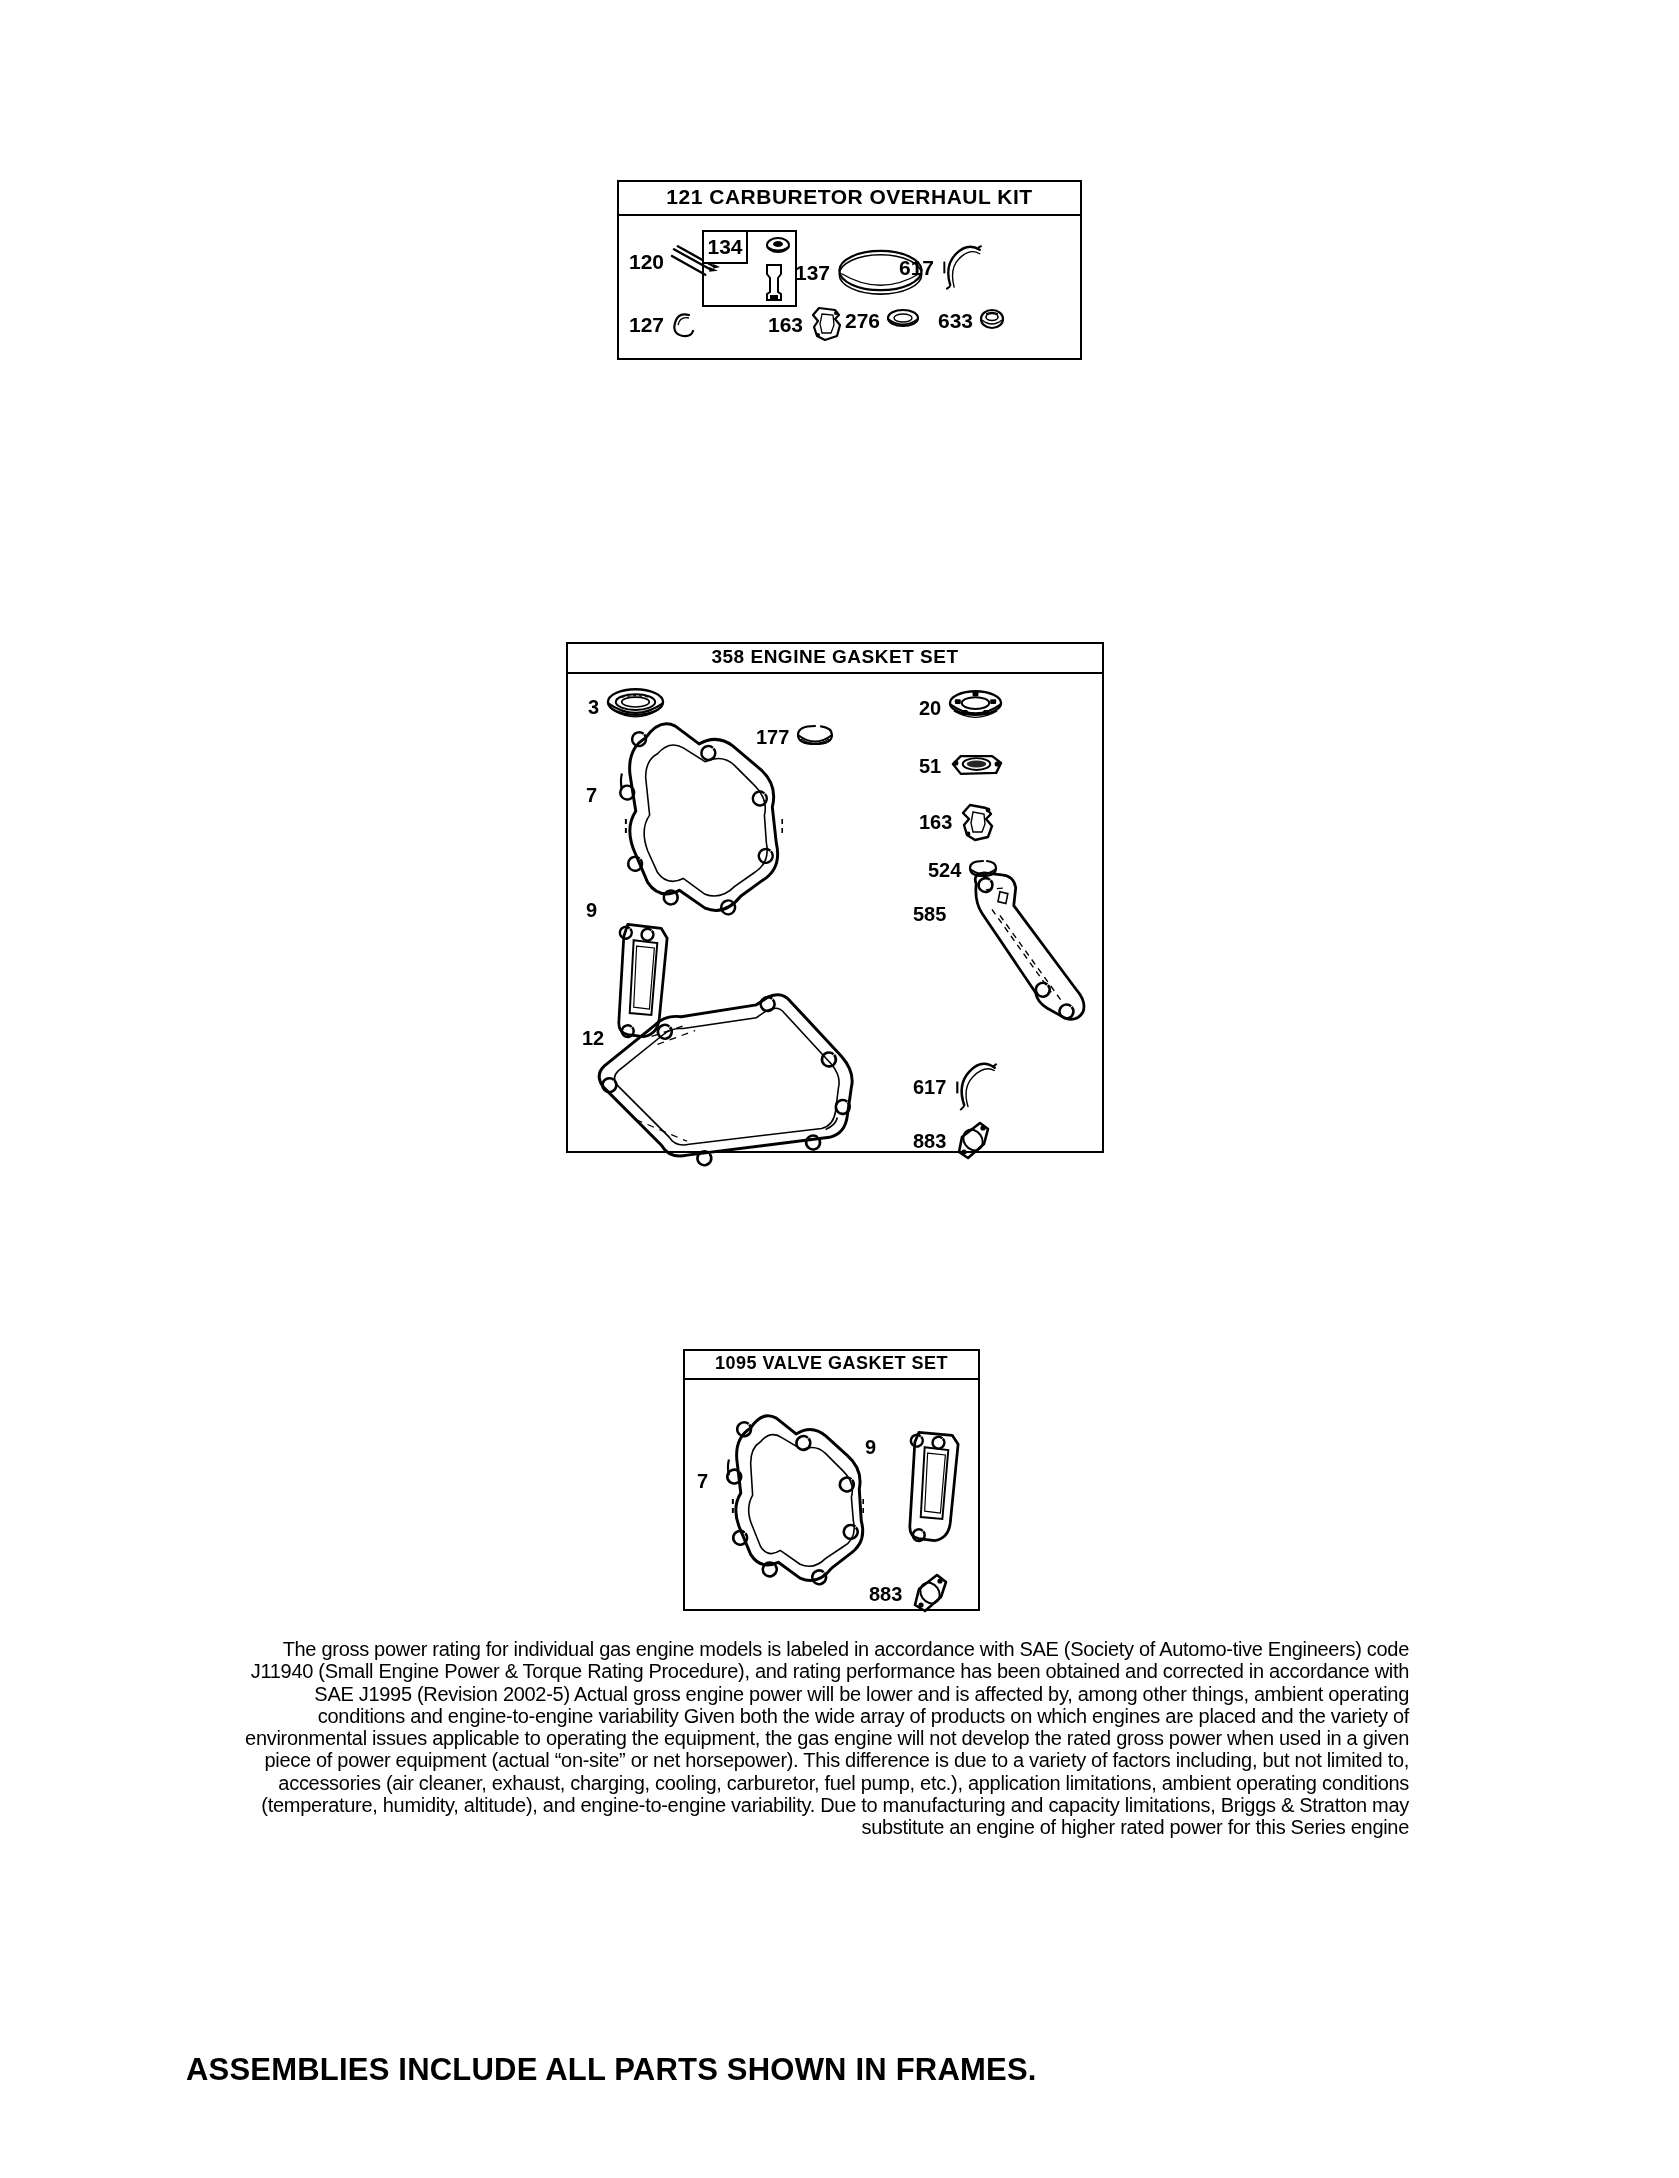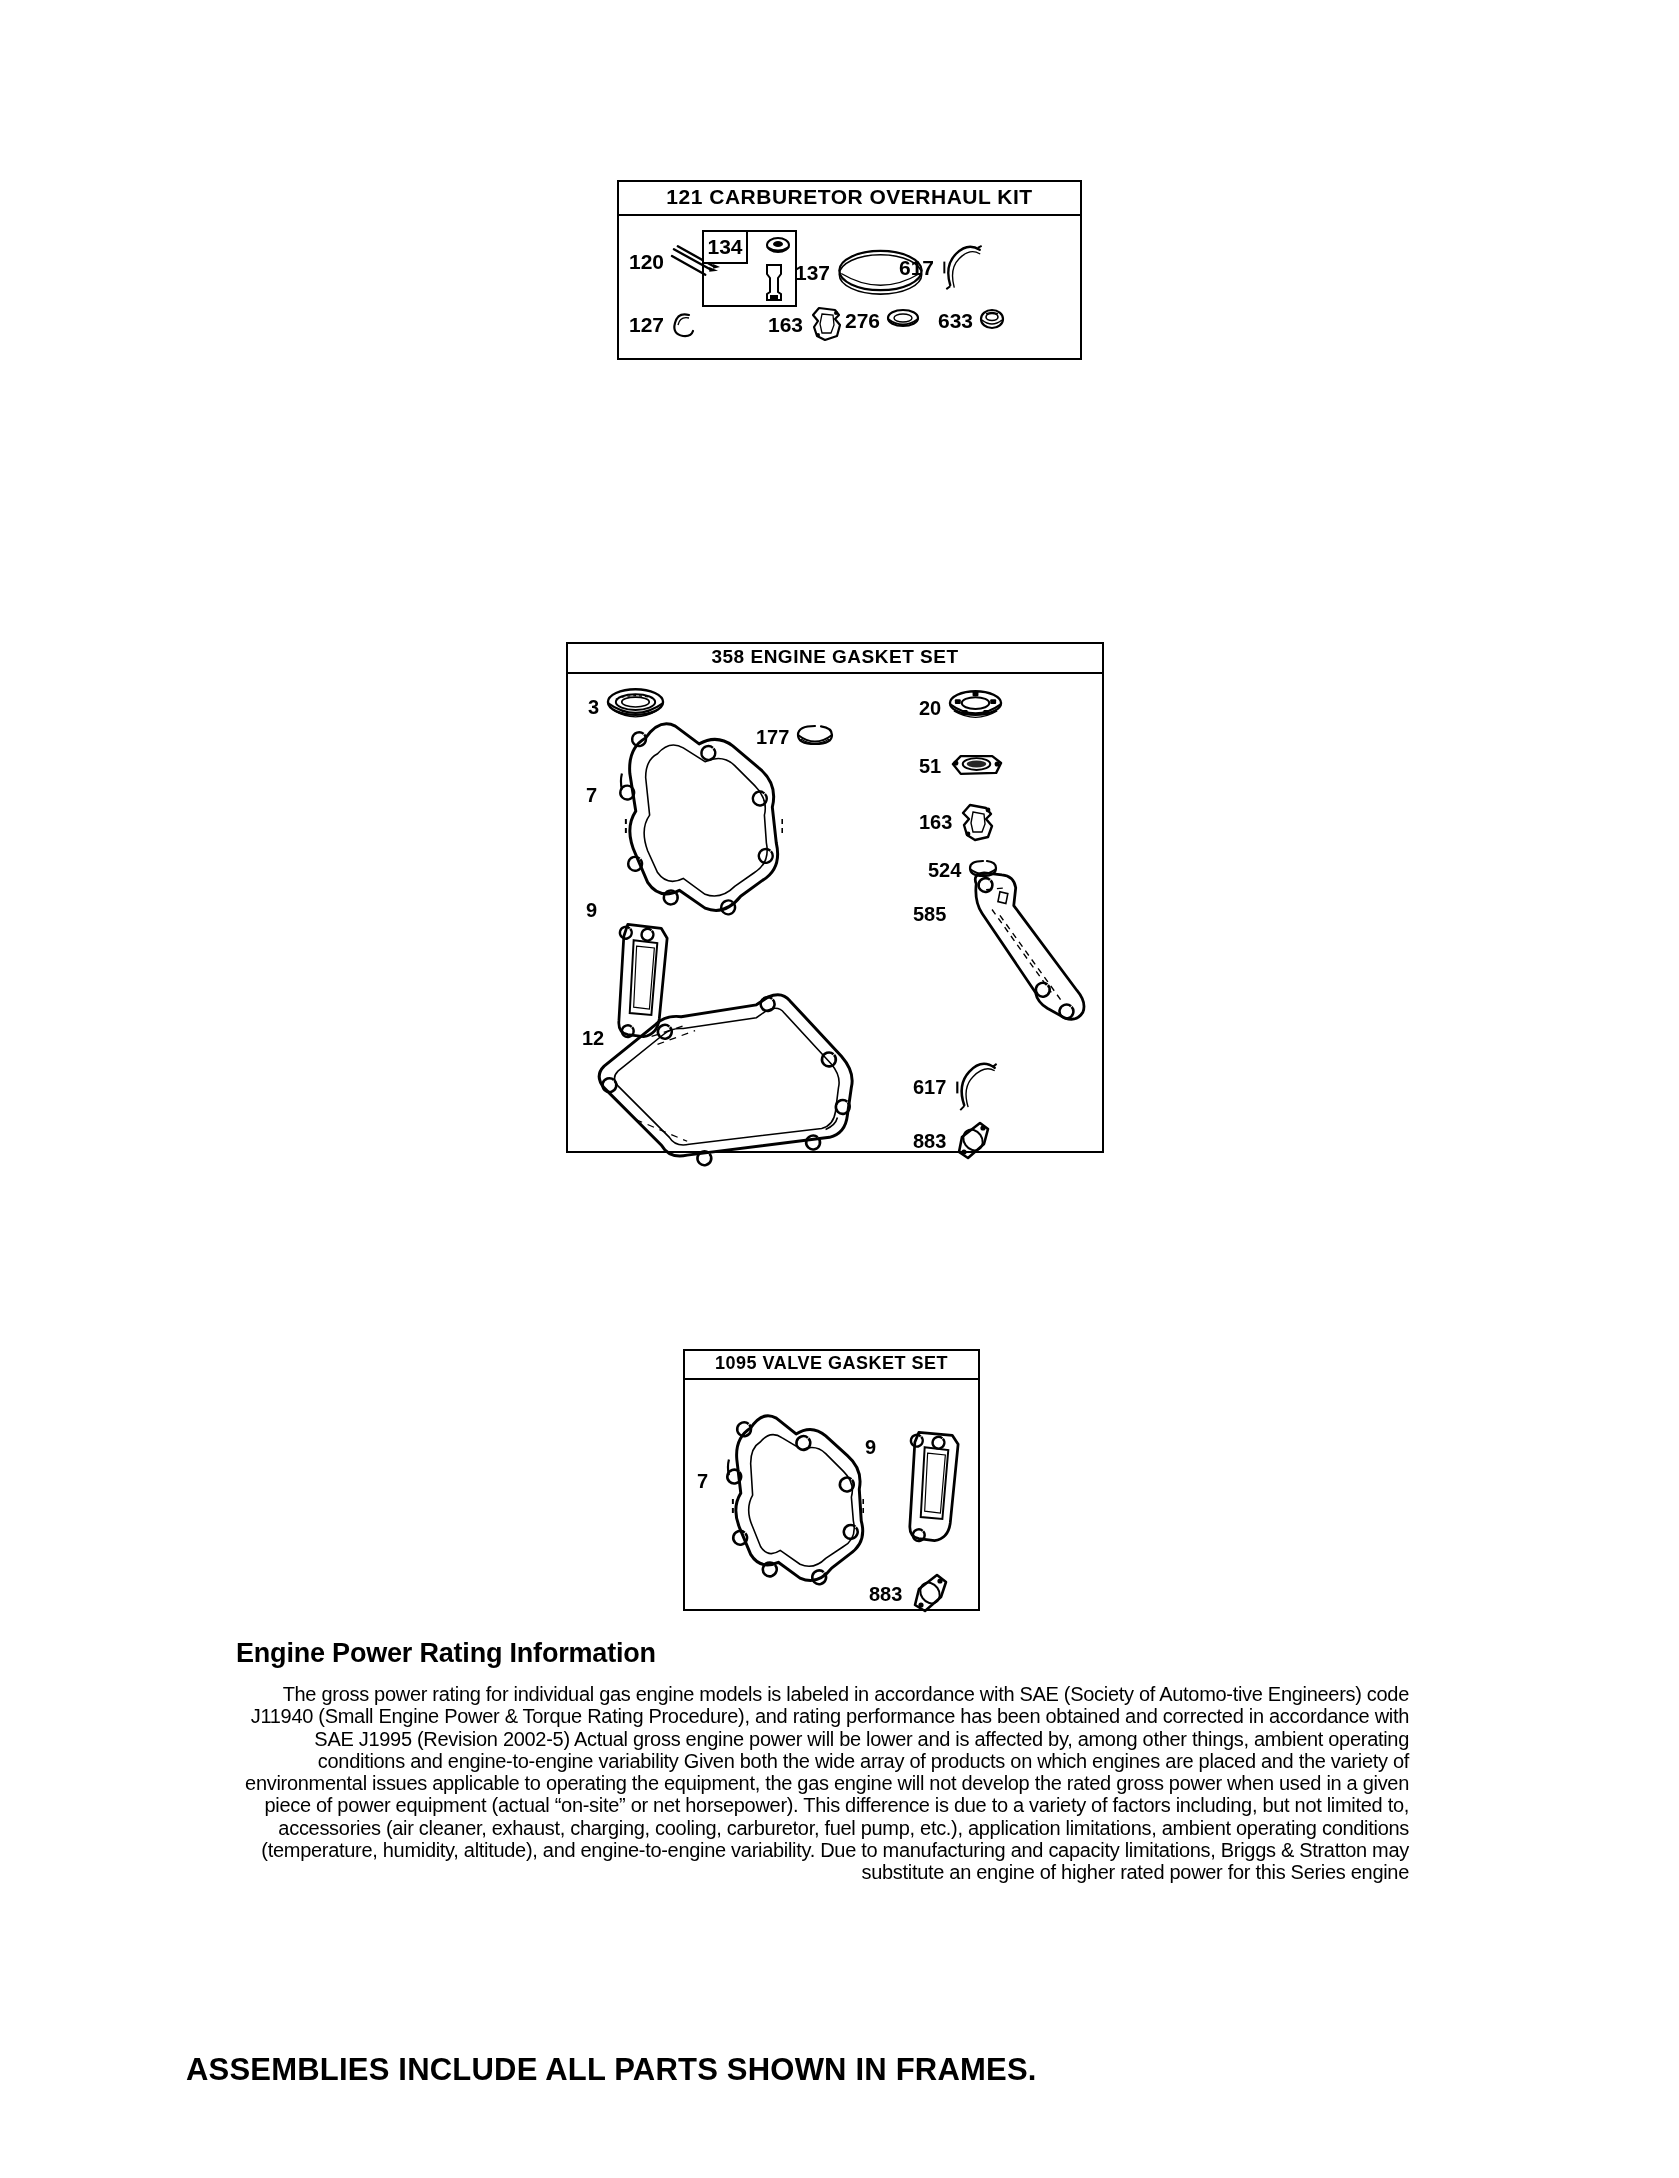--- a/index.html
+++ b/index.html
@@ -520,18 +520,17 @@
           <circle cx="32" cy="9" r="2.6" fill="#000"></circle>
           <circle cx="13" cy="33" r="2.6" fill="#000"></circle>
         </svg>
       </span>
     </div>
 
   </div>
 </div>
 
 <div id="power-rating">
-  <h2>Engine Power Rating Information</h2>
   <p>The gross power rating for individual gas engine models is labeled in accordance with SAE (Society of Automo-tive Engineers) code J11940 (Small Engine Power &amp; Torque Rating Procedure), and rating performance has been obtained and corrected in accordance with SAE J1995 (Revision 2002-5)  Actual gross engine power will be lower and is affected by, among other things, ambient operating conditions and engine-to-engine variability  Given both the wide array of products on which engines are placed and the variety of environmental issues applicable to operating the equipment, the gas engine will not develop the rated gross power when used in a given piece of power equipment (actual “on-site” or net horsepower).  This difference is due to a variety of factors including, but not limited to, accessories (air cleaner, exhaust, charging, cooling, carburetor, fuel pump, etc.), application limitations, ambient operating conditions (temperature, humidity, altitude), and engine-to-engine variability.  Due to manufacturing and capacity limitations, Briggs &amp; Stratton may substitute an engine of higher rated power for this Series engine</p>
 </div>
 
 <div id="footer-note">ASSEMBLIES INCLUDE ALL PARTS SHOWN IN FRAMES.</div>
 
 
 </body></html>

